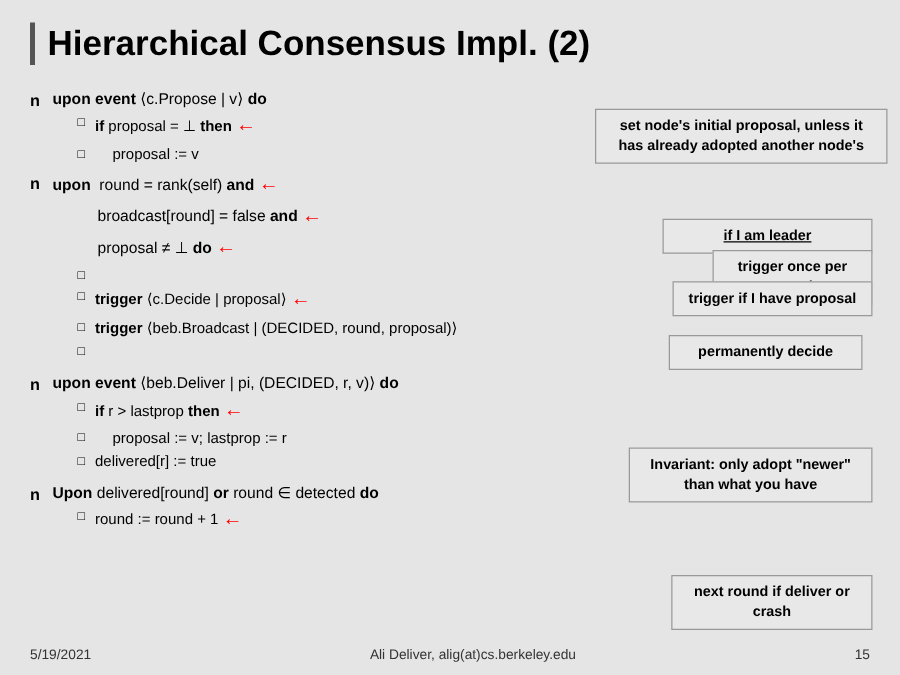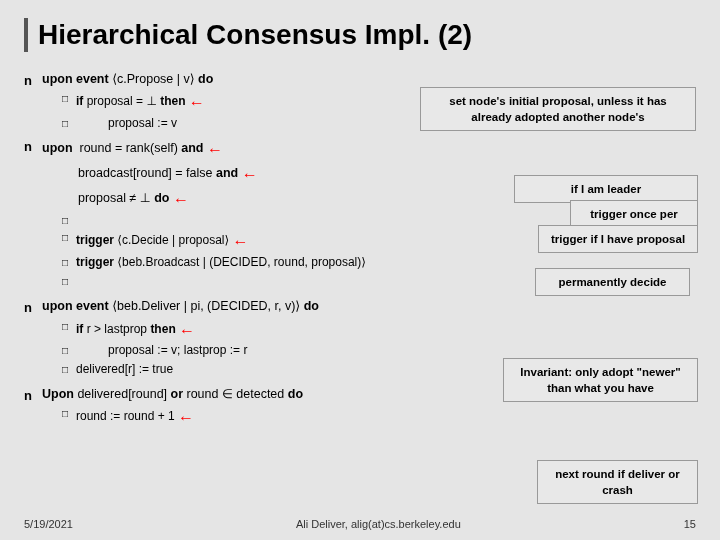--- a/index.html
+++ b/index.html
@@ -75,28 +75,29 @@
       border: 1px solid #999;
       padding: 5px 8px;
       font-size: 11.5px;
       font-weight: bold;
       text-align: center;
       line-height: 1.4;
     }
 
     .callout-1 {
       top: 87px;
-      right: 24px;
-      width: 276px;
+      right: 10px;
+      width: 234px;
     }
 
     .callout-2 {
       top: 175px;
       right: 22px;
-      width: 184px;
+      width: 168px;
+      text-decoration: underline;
     }
 
     .callout-3 {
       top: 200px;
       right: 22px;
       width: 128px;
     }
 
     .callout-4 {
       top: 225px;
@@ -146,21 +147,21 @@
 
     .main-line {
       font-weight: normal;
       font-size: 12.5px;
     }
 
     .normal-line {
       font-size: 12px;
     }
 
-    .indent1 { margin-left: 32px; }
+    .indent1 { margin-left: 14px; }
 
   </style>
 </head>
 <body>
 
 <div class="slide">
   <div class="title">Hierarchical Consensus Impl. (2)</div>
 
   <div class="content">
 

